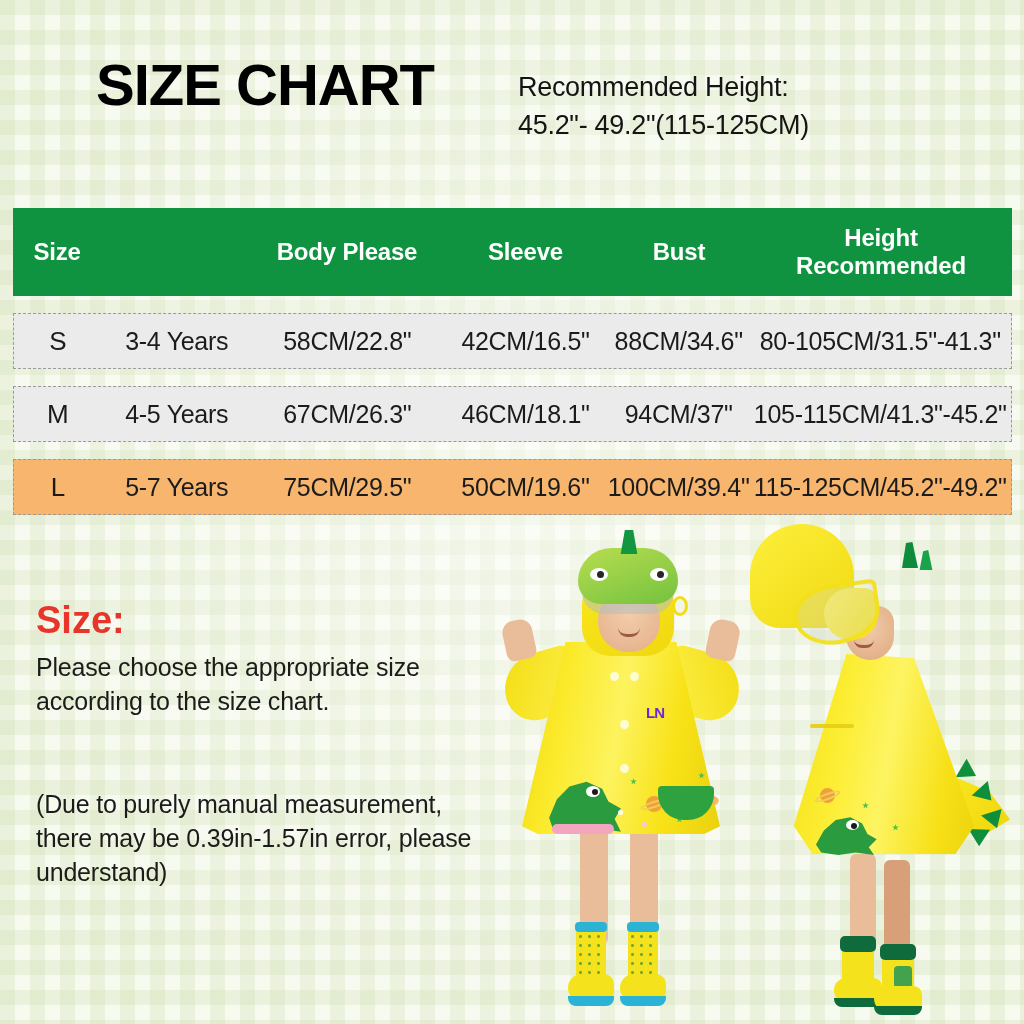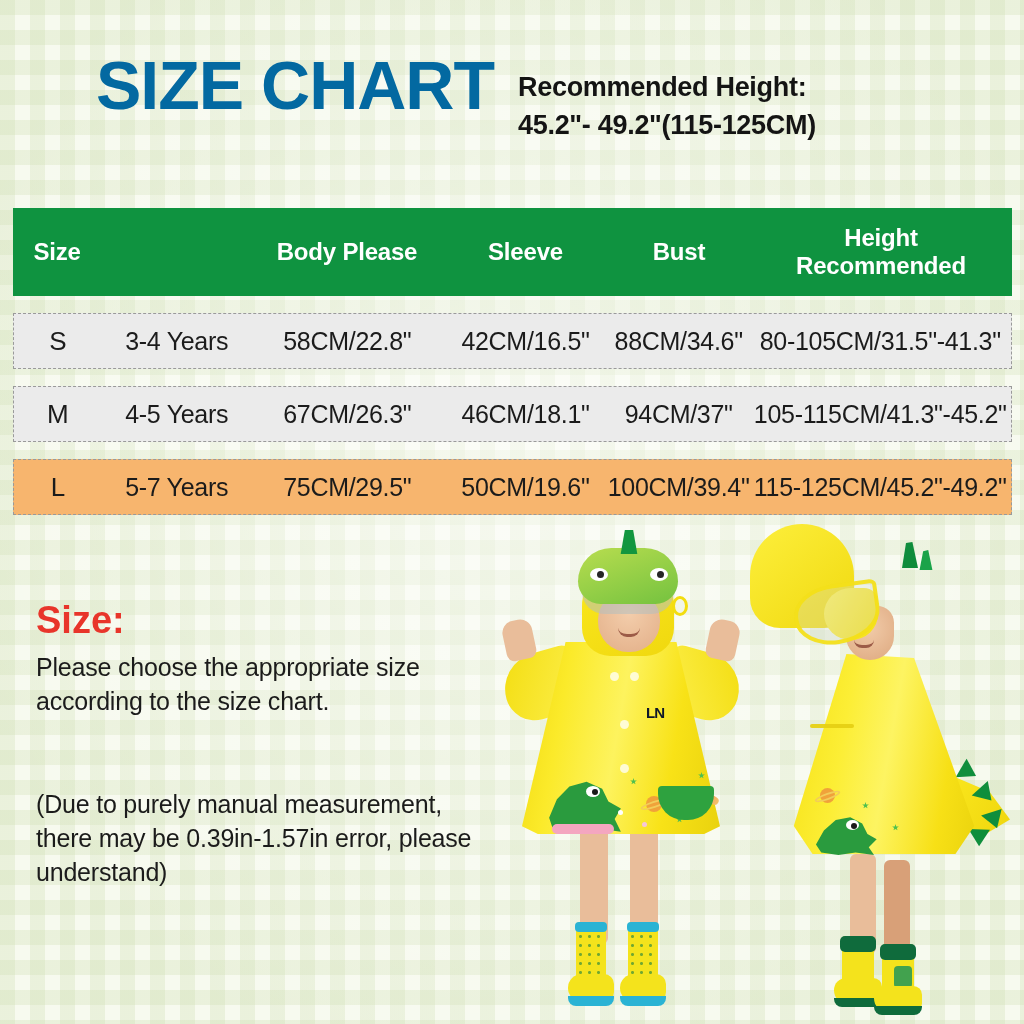--- a/index.html
+++ b/index.html
@@ -41,35 +41,35 @@
 
   
   #header {
     position: absolute;
     left: 0; top: 54px;
     width: 1024px; height: 92px;
   }
   #title {
     position: absolute;
     left: 96px; top: 0px;
-    font-size: 68px;
+    font-size: 58px;
     font-weight: bold;
     letter-spacing: -1px;
-    color: #0369a1;
+    color: #000000;
     line-height: 62px;
     white-space: nowrap;
   }
   #rec-block {
     position: absolute;
     left: 518px; top: 14px;
     width: 420px;
   }
   .rec-line {
     font-size: 27px;
-    font-weight: bold;
+    font-weight: normal;
     color: #141414;
     line-height: 38px;
     white-space: nowrap;
     letter-spacing: -0.3px;
   }
 
   
   #table {
     position: absolute;
     left: 13px; top: 208px;
@@ -229,21 +229,21 @@
   }
   
   #ff .btn { position:absolute; width:9px; height:9px; border-radius:50%; background:rgba(255,255,255,.75); }
   #ff .b1 { left:112px; top:148px; }
   #ff .b2 { left:132px; top:148px; }
   #ff .b3 { left:122px; top:196px; }
   #ff .b4 { left:122px; top:240px; }
   
   #ff .logo {
     position:absolute; left:148px; top:180px; width:46px; height:20px;
-    color:#0f172a; font-size:15px; font-weight:bold; letter-spacing:-1px;
+    color:#6d28d9; font-size:15px; font-weight:bold; letter-spacing:-1px;
   }
   
   #ff .pocket {
     position:absolute; left:160px; top:262px; width:56px; height:34px;
     background:#2ea23f; border-radius: 4px 4px 26px 26px;
   }
   
   #ff .print-dino {
     position:absolute; left:48px; top:252px; width:78px; height:58px;
     background:#2a9b3e;

